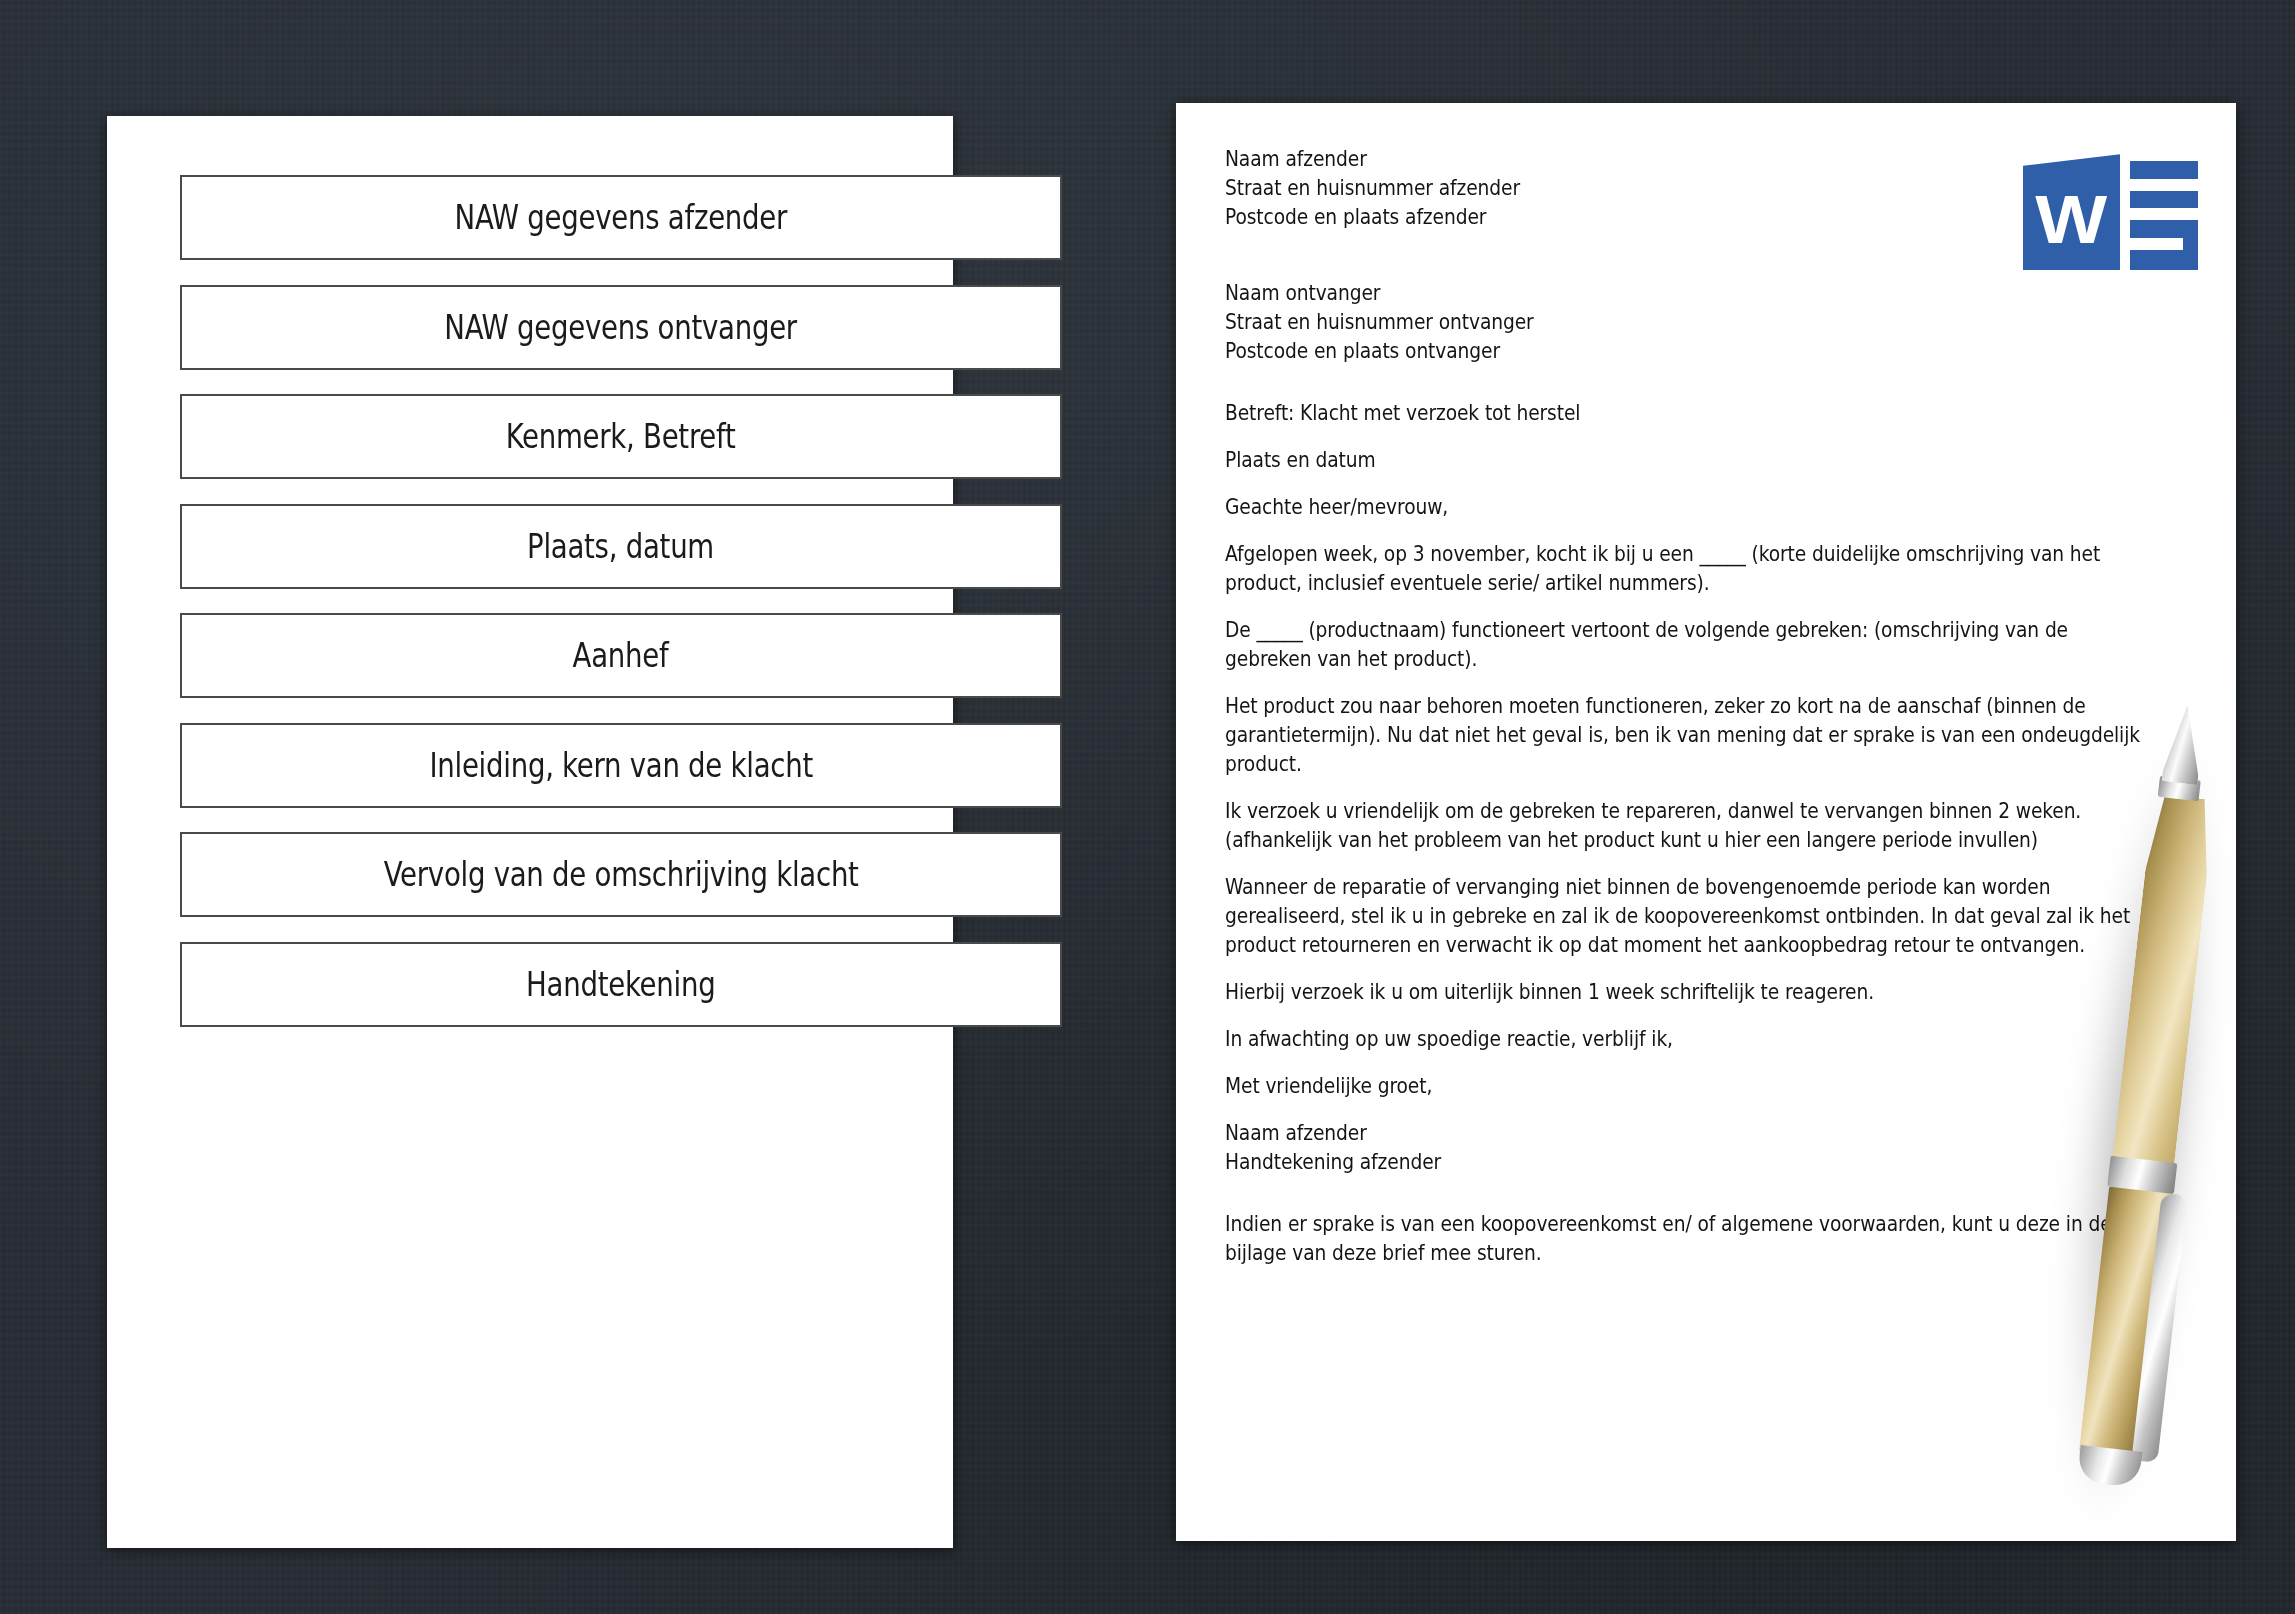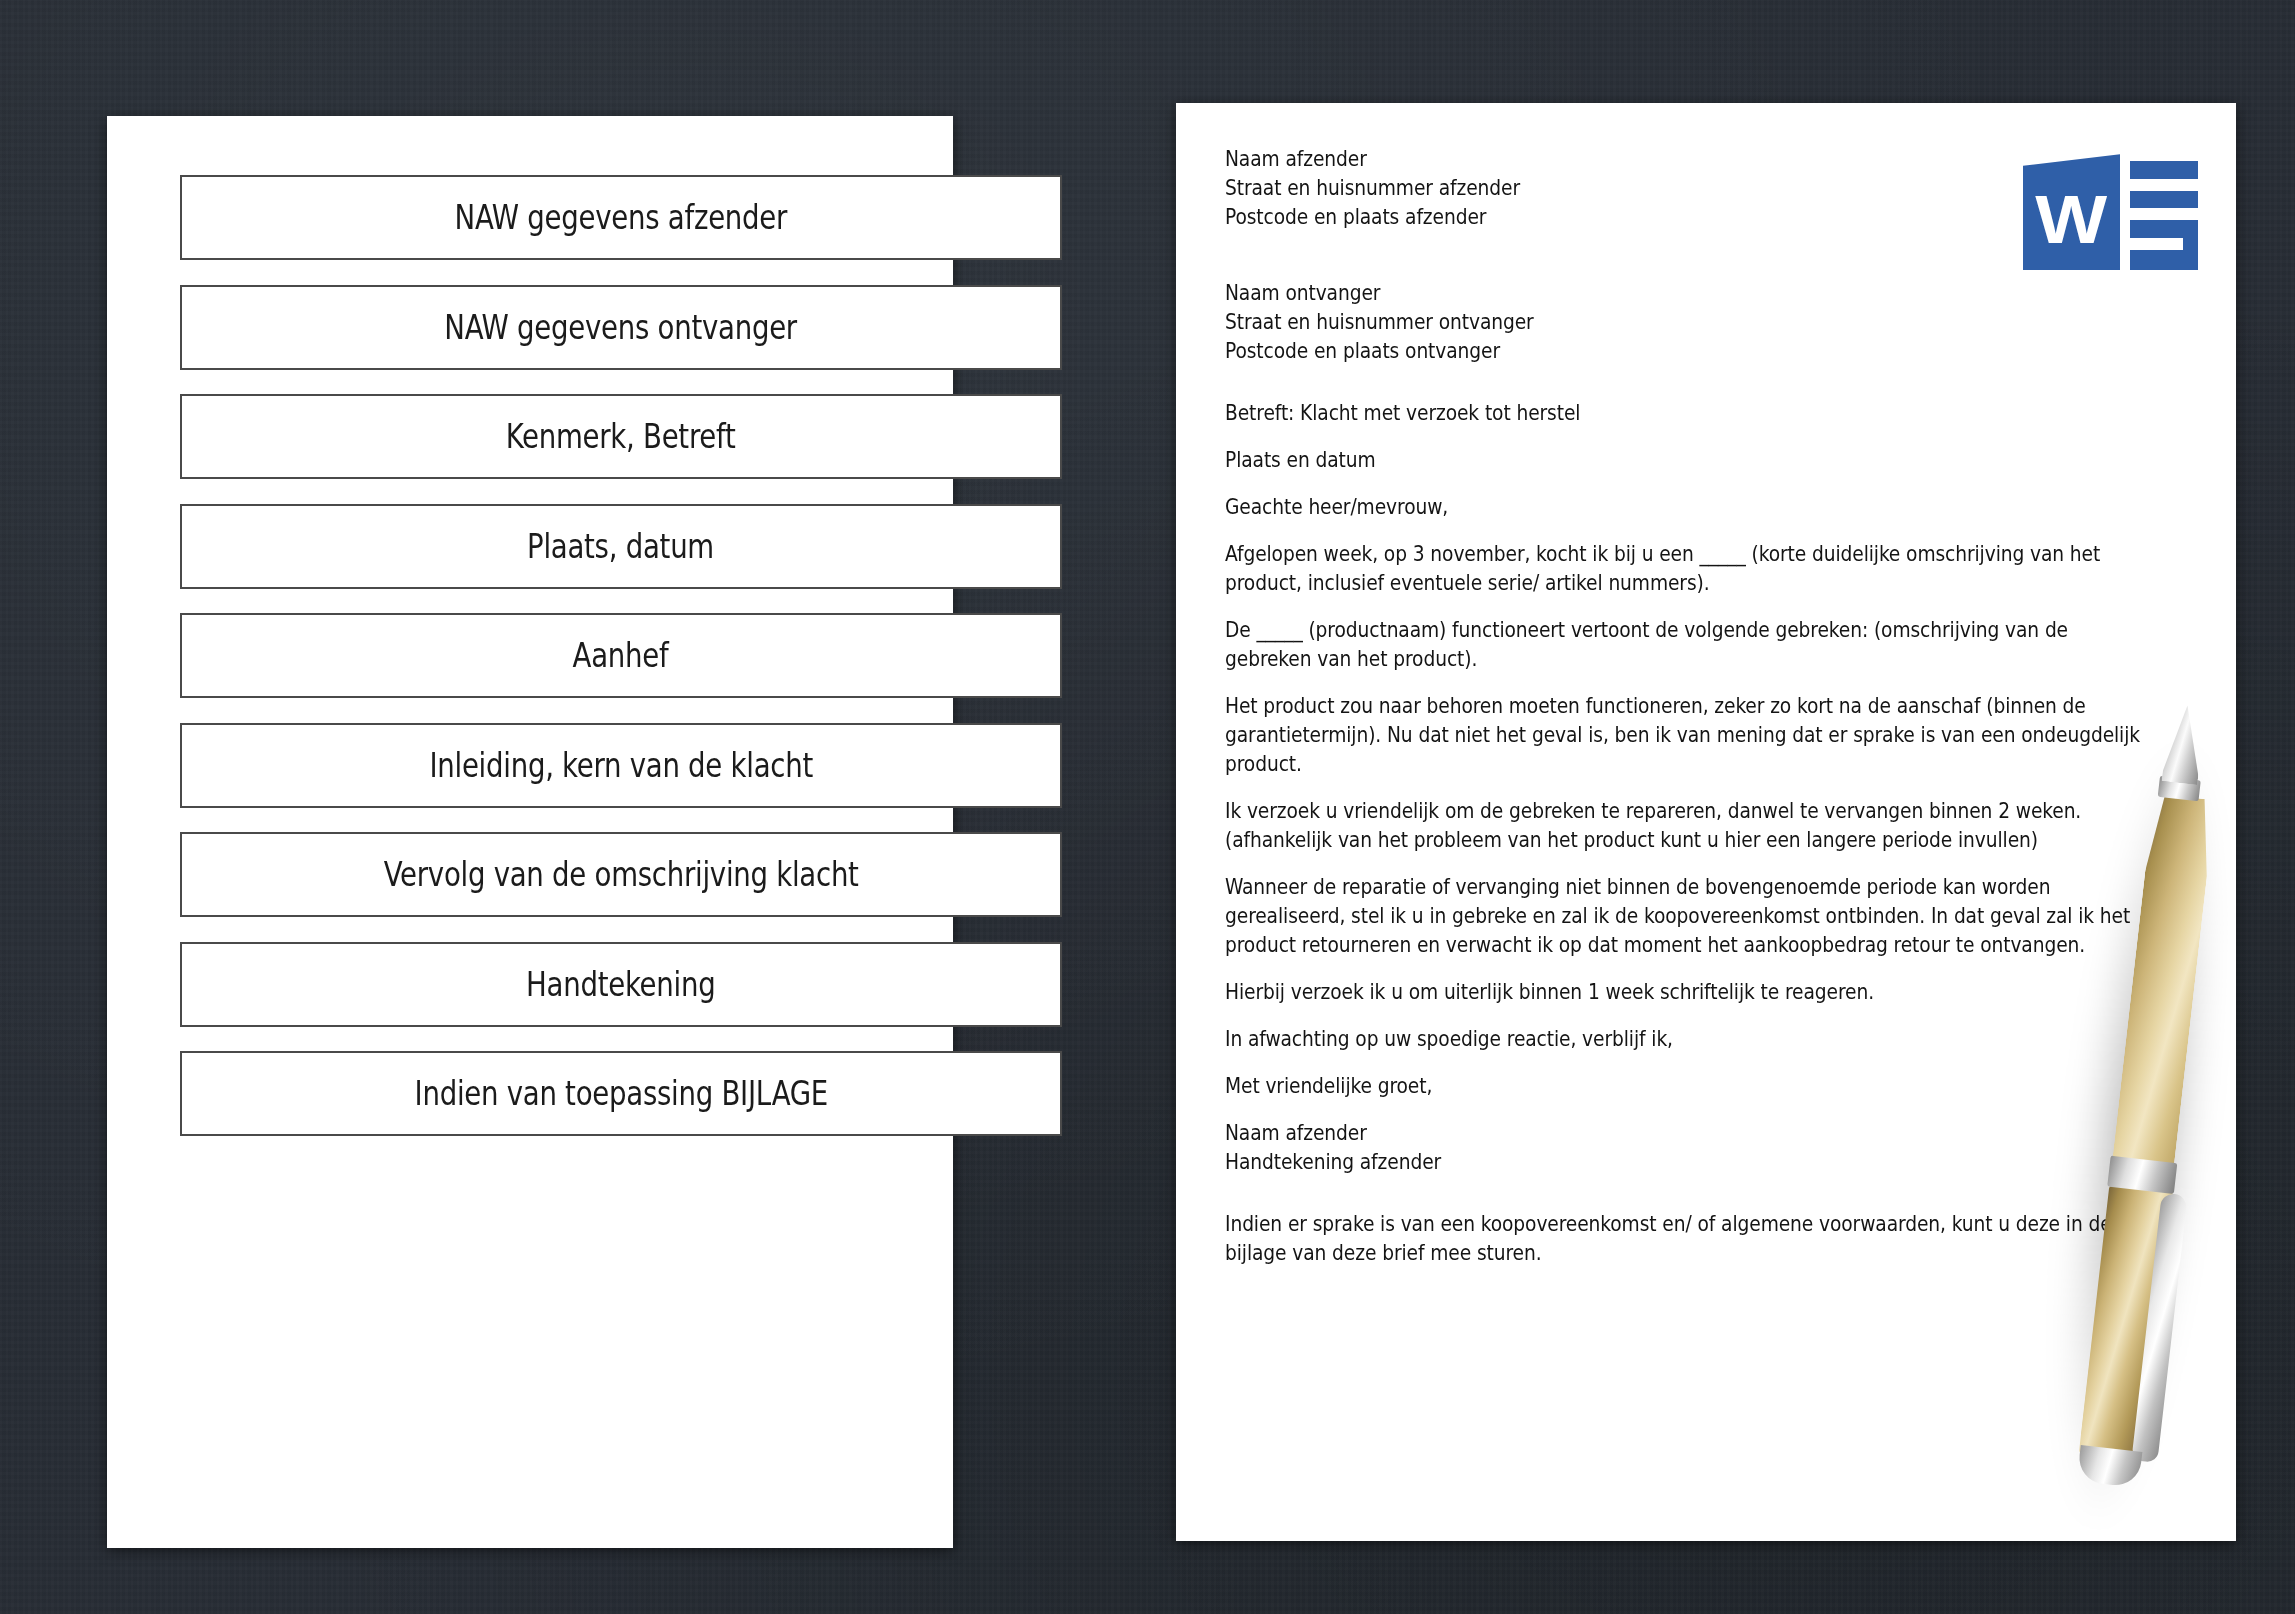--- a/index.html
+++ b/index.html
@@ -245,23 +245,20 @@
       </div>
       <div class="structure-box">
         <span class="structure-label">Inleiding, kern van de klacht</span>
       </div>
       <div class="structure-box">
         <span class="structure-label">Vervolg van de omschrijving klacht</span>
       </div>
       <div class="structure-box">
         <span class="structure-label">Handtekening</span>
       </div>
-      <div class="structure-box">
-        <span class="structure-label">Indien van toepassing BIJLAGE</span>
-      </div>
 
     </div>
   </div>
 
   <div class="page" id="page-right">
 
     <div id="word-logo" style="--wordblue: #2f5fa8;">
       <div class="w-panel">
         <span class="w-glyph">W</span>
       </div>

